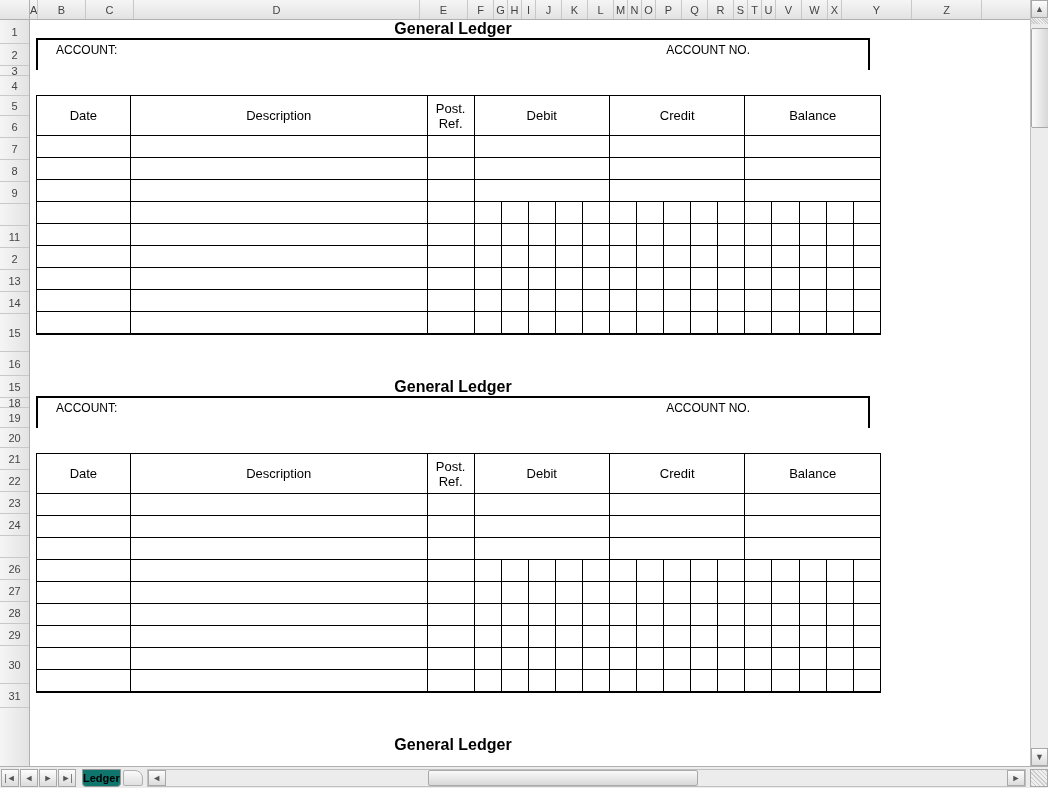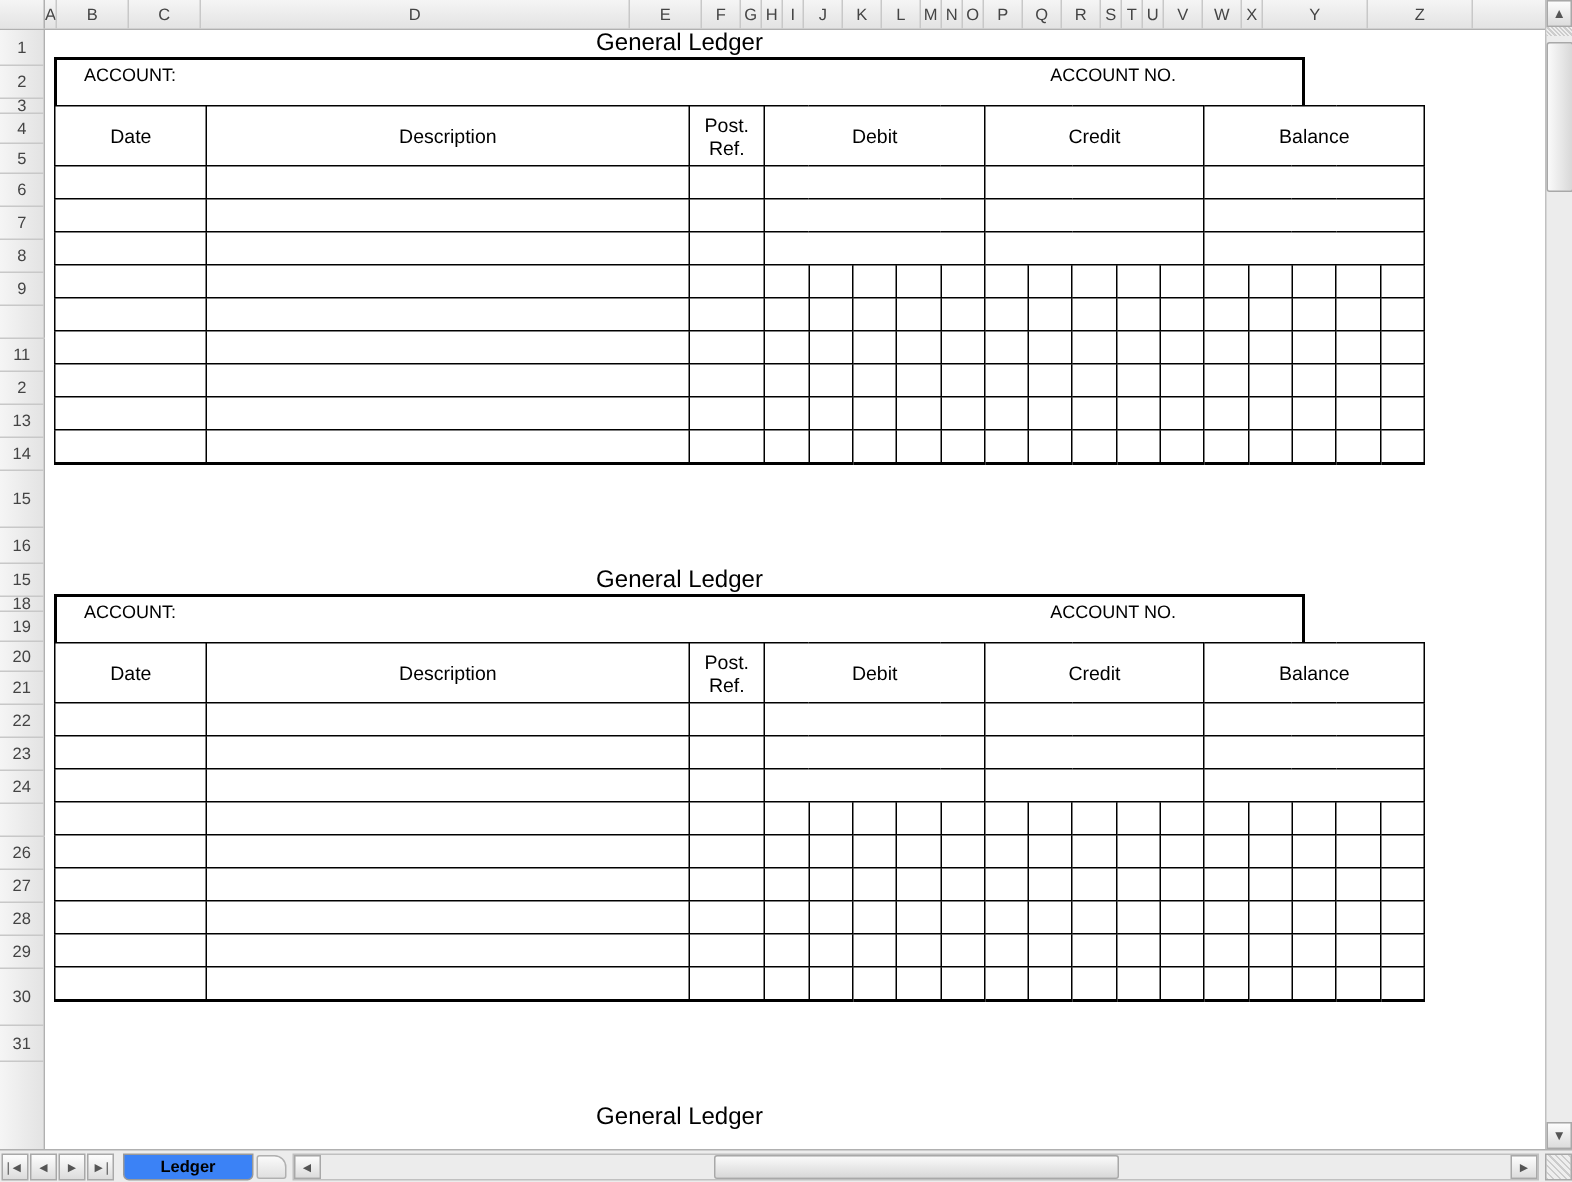--- a/index.html
+++ b/index.html
@@ -60,47 +60,48 @@
   background:#fff;
 }
 
 
 .ledger {
   position: absolute;
   left: 6px;
   width: 834px;
 }
 .ledger-title {
-  font-weight: normal;
+  font-weight: bold;
   font-size: 16px;
   text-align: center;
   width: 834px;
 }
 .acct-row {
   display:flex;
   width:834px;
   border-top:2px solid #000;
   border-left:2px solid #000;
   border-right:2px solid #000;
   height:22px;
   align-items:center;
 }
 .acct-row .acct-l { padding-left:18px; flex:1; }
-.acct-row .acct-no { padding-right:84px; }
+.acct-row .acct-no { padding-right:118px; }
 
 .thin-row {
   width:834px;
   height:10px;
   border-left:2px solid #000;
   border-right:2px solid #000;
 }
 
 .ledger-table {
   border-collapse: collapse;
-  width: 914px;
+  width: 845px;
+  margin-top: 25px;
 }
 .ledger-table th, .ledger-table td {
   border:1px solid #000;
   padding:0;
   font-weight:normal;
   font-size:13px;
 }
 .ledger-table thead th {
   height:40px;
   background:#fff;
@@ -158,22 +159,22 @@
 .nav-btn {
   width:18px;height:18px;
   border:1px solid #a8a8a8;
   background:linear-gradient(#fdfdfd,#dcdcdc);
   margin-left:1px;
   display:flex;align-items:center;justify-content:center;
   font-size:9px;color:#555;
 }
 .tab {
   margin-left:6px;
-  padding:2px 24px;
-  background:#3b82f6;
+  padding:2px 0;
+  background:#0f766e;
   border:1px solid #999;
   border-top-left-radius:0;
   border-top-right-radius:0;
   border-bottom-left-radius:4px;
   border-bottom-right-radius:4px;
   font-size:11px;
   font-weight:bold;
 }
 .tab-add {
   width:20px;height:16px;

